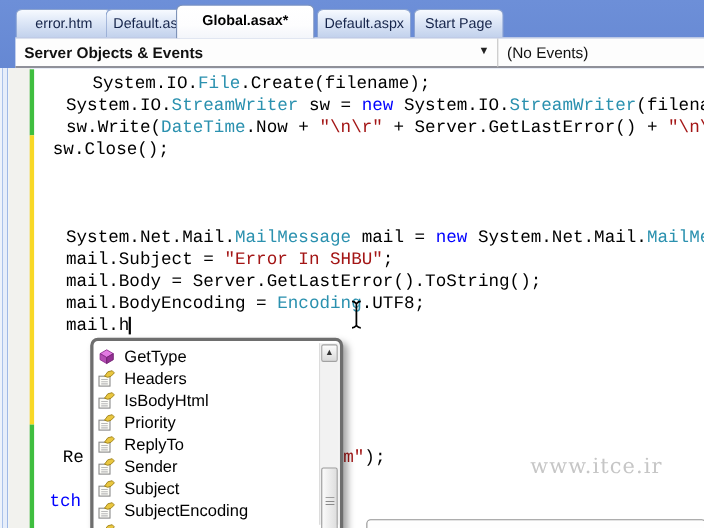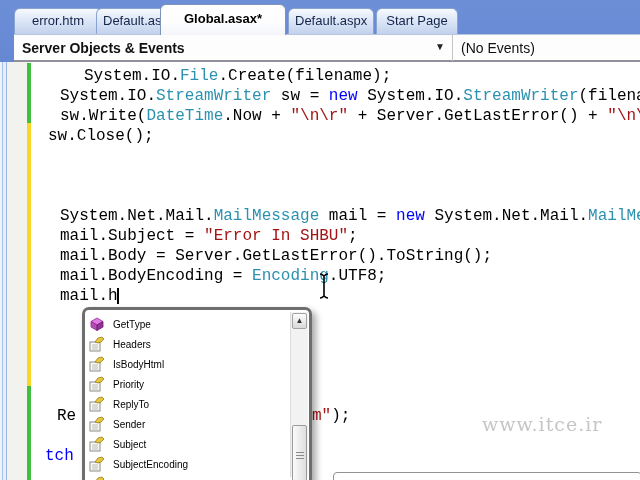--- a/index.html
+++ b/index.html
@@ -54,21 +54,21 @@
     position:absolute;left:482px;top:351px;font-family:"DejaVu Serif",serif;
     font-size:19px;color:#c6c6c6;letter-spacing:1px;
   }
   
   .popup{
     position:absolute;left:82px;top:307px;width:230px;height:200px;box-sizing:border-box;
     background:#fff;border:3px solid #6e6e6e;border-radius:7px;
     box-shadow:4px 4px 7px rgba(0,0,0,0.35);z-index:5;
   }
   .popup-list{position:absolute;left:2px;top:4px;width:203px;}
-  .popup-item{height:20px;display:flex;align-items:center;font-size:10px;color:#000;}
+  .popup-item{height:20px;display:flex;align-items:center;font-size:15px;color:#000;}
   .popup-item .ico{width:18px;height:16px;margin:0 6px 0 2px;flex:0 0 auto;}
   .popup-scroll{
     position:absolute;right:1px;top:2px;width:17px;height:165px;
     background:#f2f2f2;border-left:1px solid #dcdcdc;
   }
   .scroll-up{
     position:absolute;left:1px;top:1px;width:15px;height:16px;box-sizing:border-box;
     background:linear-gradient(180deg,#fdfdfd,#d9d9d9);border:1px solid #a2a2a2;border-radius:2px;
     font-size:8px;color:#333;text-align:center;line-height:14px;
   }

